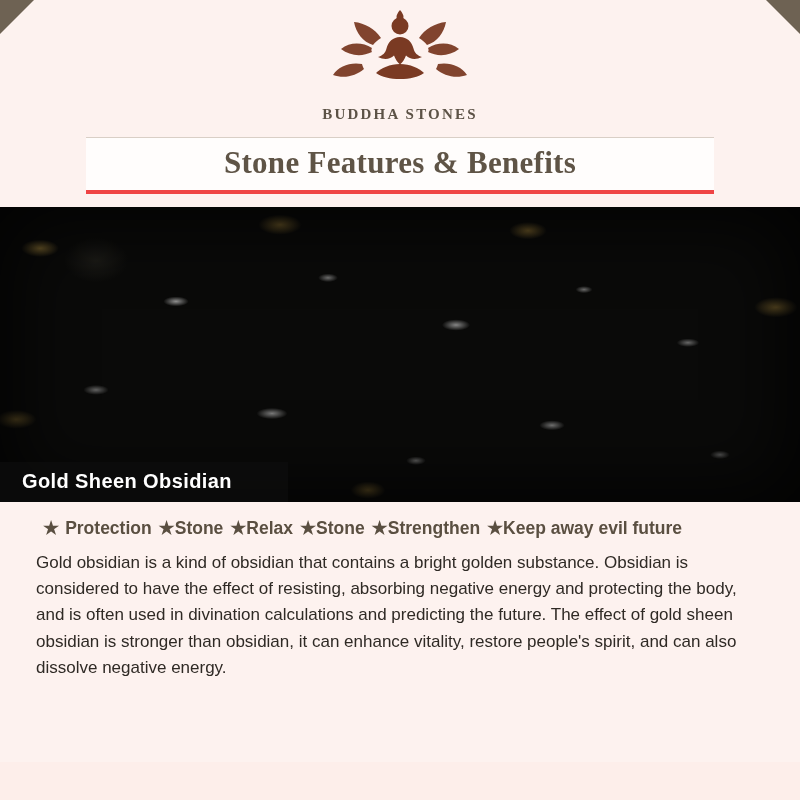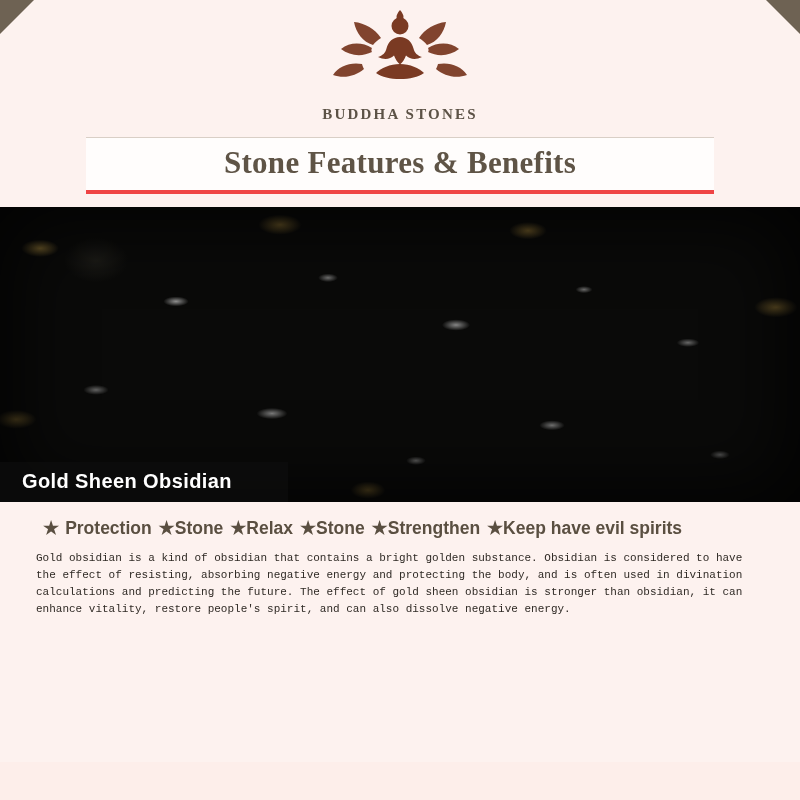--- a/index.html
+++ b/index.html
@@ -155,24 +155,23 @@
     line-height: 1.1;
     white-space: nowrap;
     margin-bottom: 11px;
   }
   .benefits .star { color: #5a4f41; font-size: 18px; }
   .benefits .b-item { margin-right: 2px; margin-top: 12px; }
   .benefits .b-first { margin-left: 7px; margin-right: 6px; }
 
   .description {
     color: #2f2a25;
-    font-size: 11px;
+    font-size: 17px;
     line-height: 1.55;
     text-align: left;
-    font-family: Liberation Mono, monospace;
   }
 
   .bottom-band {
     position: absolute;
     left: 0; bottom: 0;
     width: 800px;
     height: 38px;
     background: #fdeeea;
   }
 </style>
@@ -223,19 +222,19 @@
     <div class="caption">Gold Sheen Obsidian</div>
   </div>
 
   <div class="content">
     <div class="benefits">
       <span class="star b-first">★</span><span class="b-item">Protection</span>
       <span class="star">★</span><span class="b-item">Stone</span>
       <span class="star">★</span><span class="b-item">Relax</span>
       <span class="star">★</span><span class="b-item">Stone</span>
       <span class="star">★</span><span class="b-item">Strengthen</span>
-      <span class="star">★</span><span class="b-item">Keep have evil spirits</span>
+      <span class="star">★</span><span class="b-item">Keep away evil future</span>
     </div>
     <p class="description">Gold obsidian is a kind of obsidian that contains a bright golden substance. Obsidian is considered to have the effect of resisting, absorbing negative energy and protecting the body, and is often used in divination calculations and predicting the future. The effect of gold sheen obsidian is stronger than obsidian, it can enhance vitality, restore people's spirit, and can also dissolve negative energy.</p>
   </div>
 
   <div class="bottom-band"></div>
 </div>
 
 </body></html>

